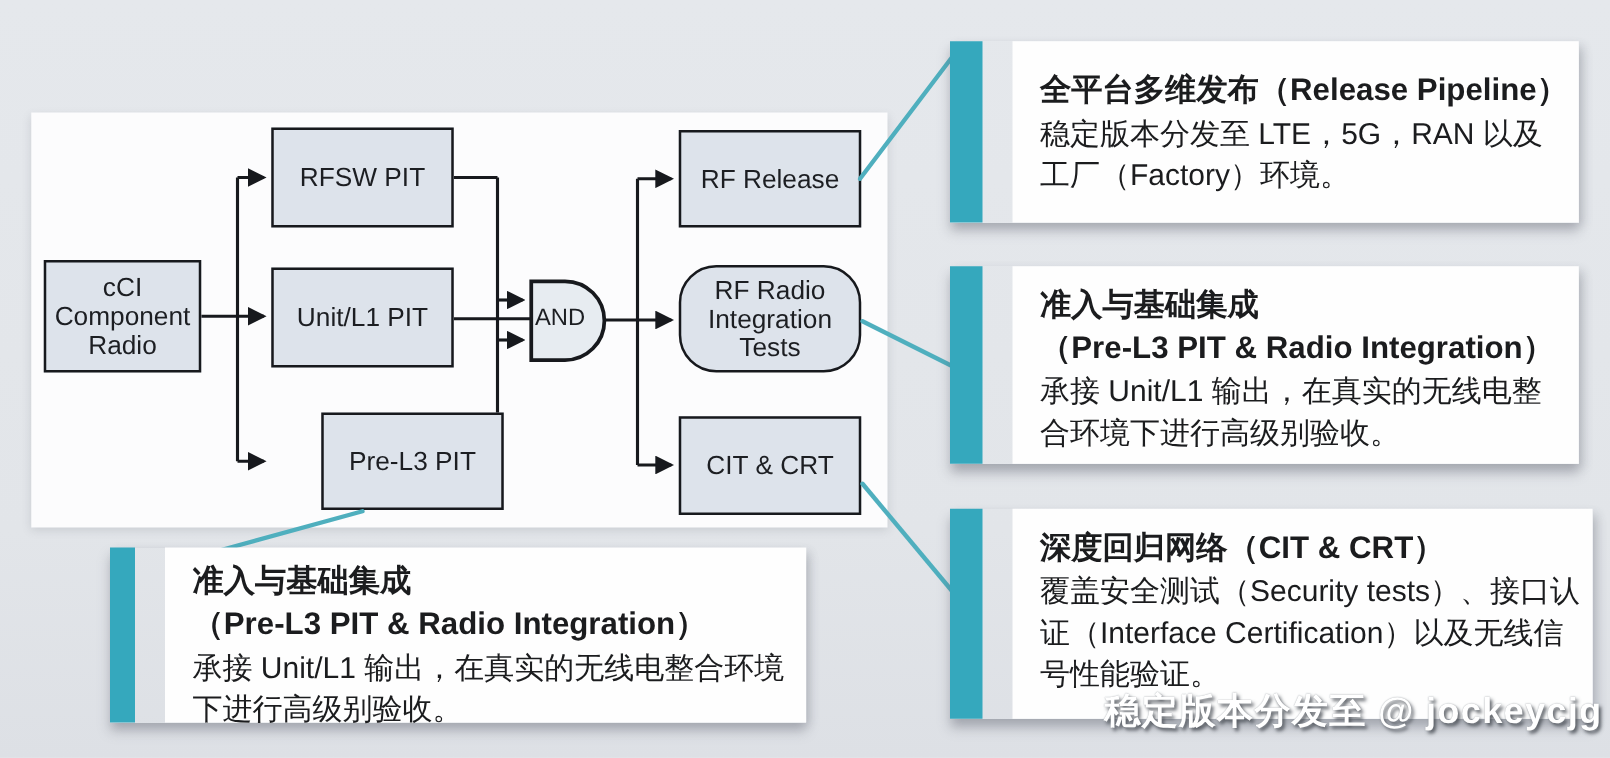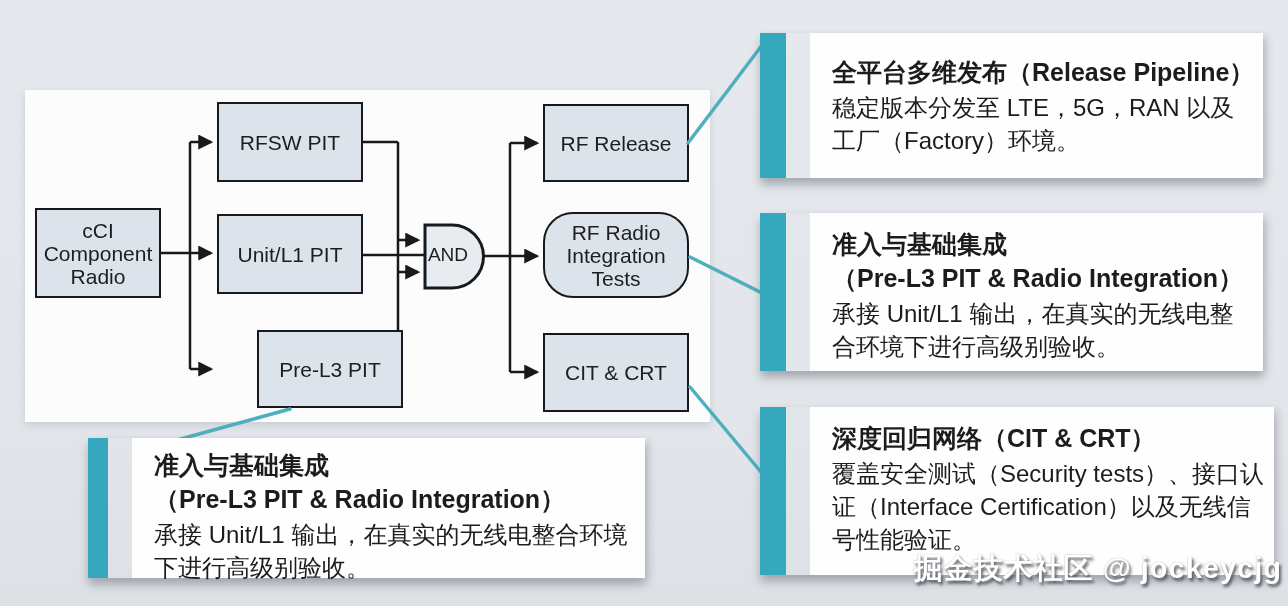--- a/index.html
+++ b/index.html
@@ -151,15 +151,15 @@
     <div class="accent"></div>
     <div class="card-content">
       <div class="card-title">
         <div>准入与基础集成</div>
         <div>（Pre-L3 PIT &amp; Radio Integration）</div>
       </div>
       <div class="card-body">承接 Unit/L1 输出，在真实的无线电整合环境下进行高级别验收。</div>
     </div>
   </div>
 
-  <div class="watermark">掘金技术社区 @ jockeycjg</div>
+  <div class="watermark">稳定版本分发至 @ jockeycjg</div>
 
 </div>
 
 </body></html>

